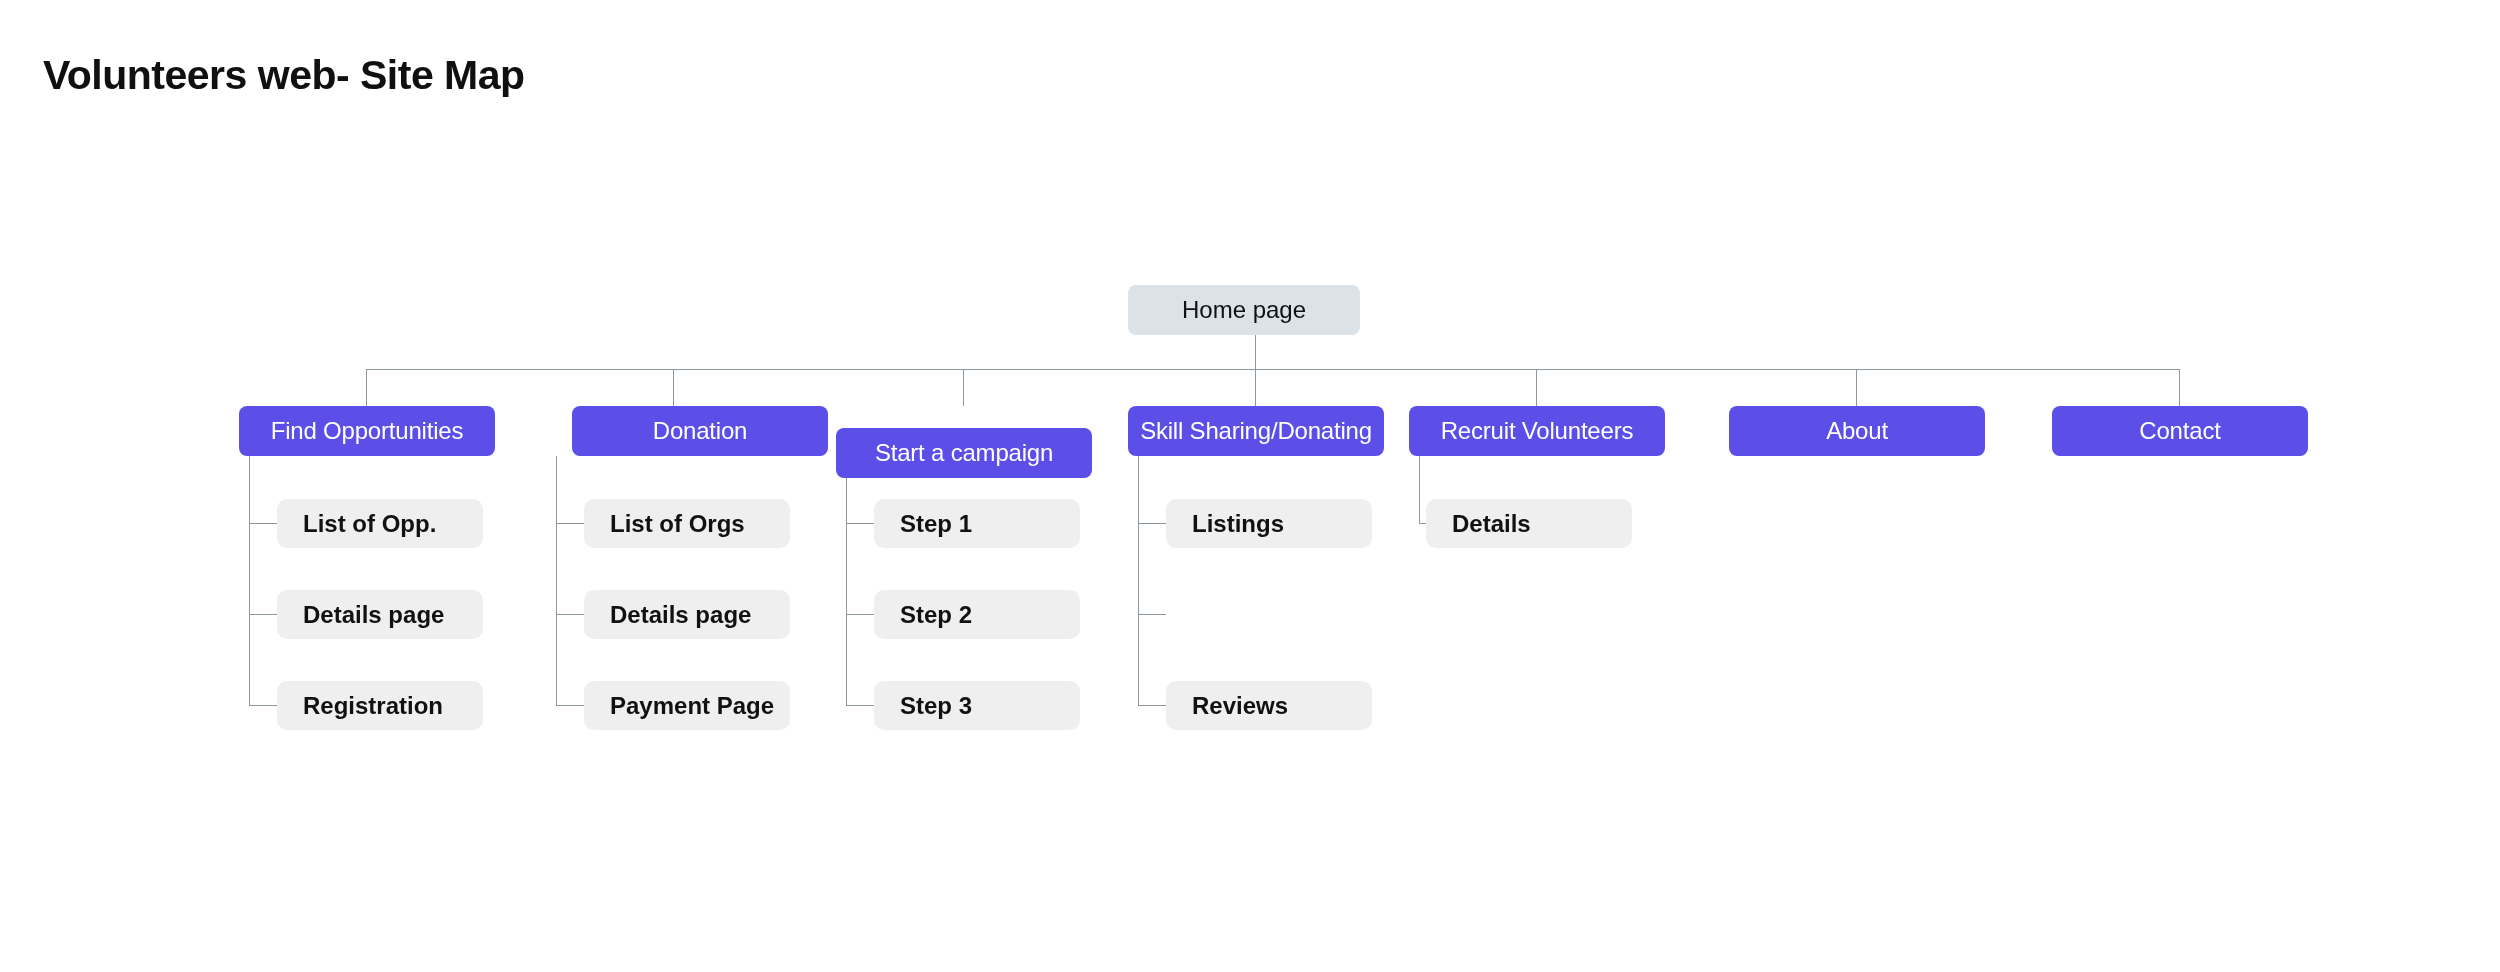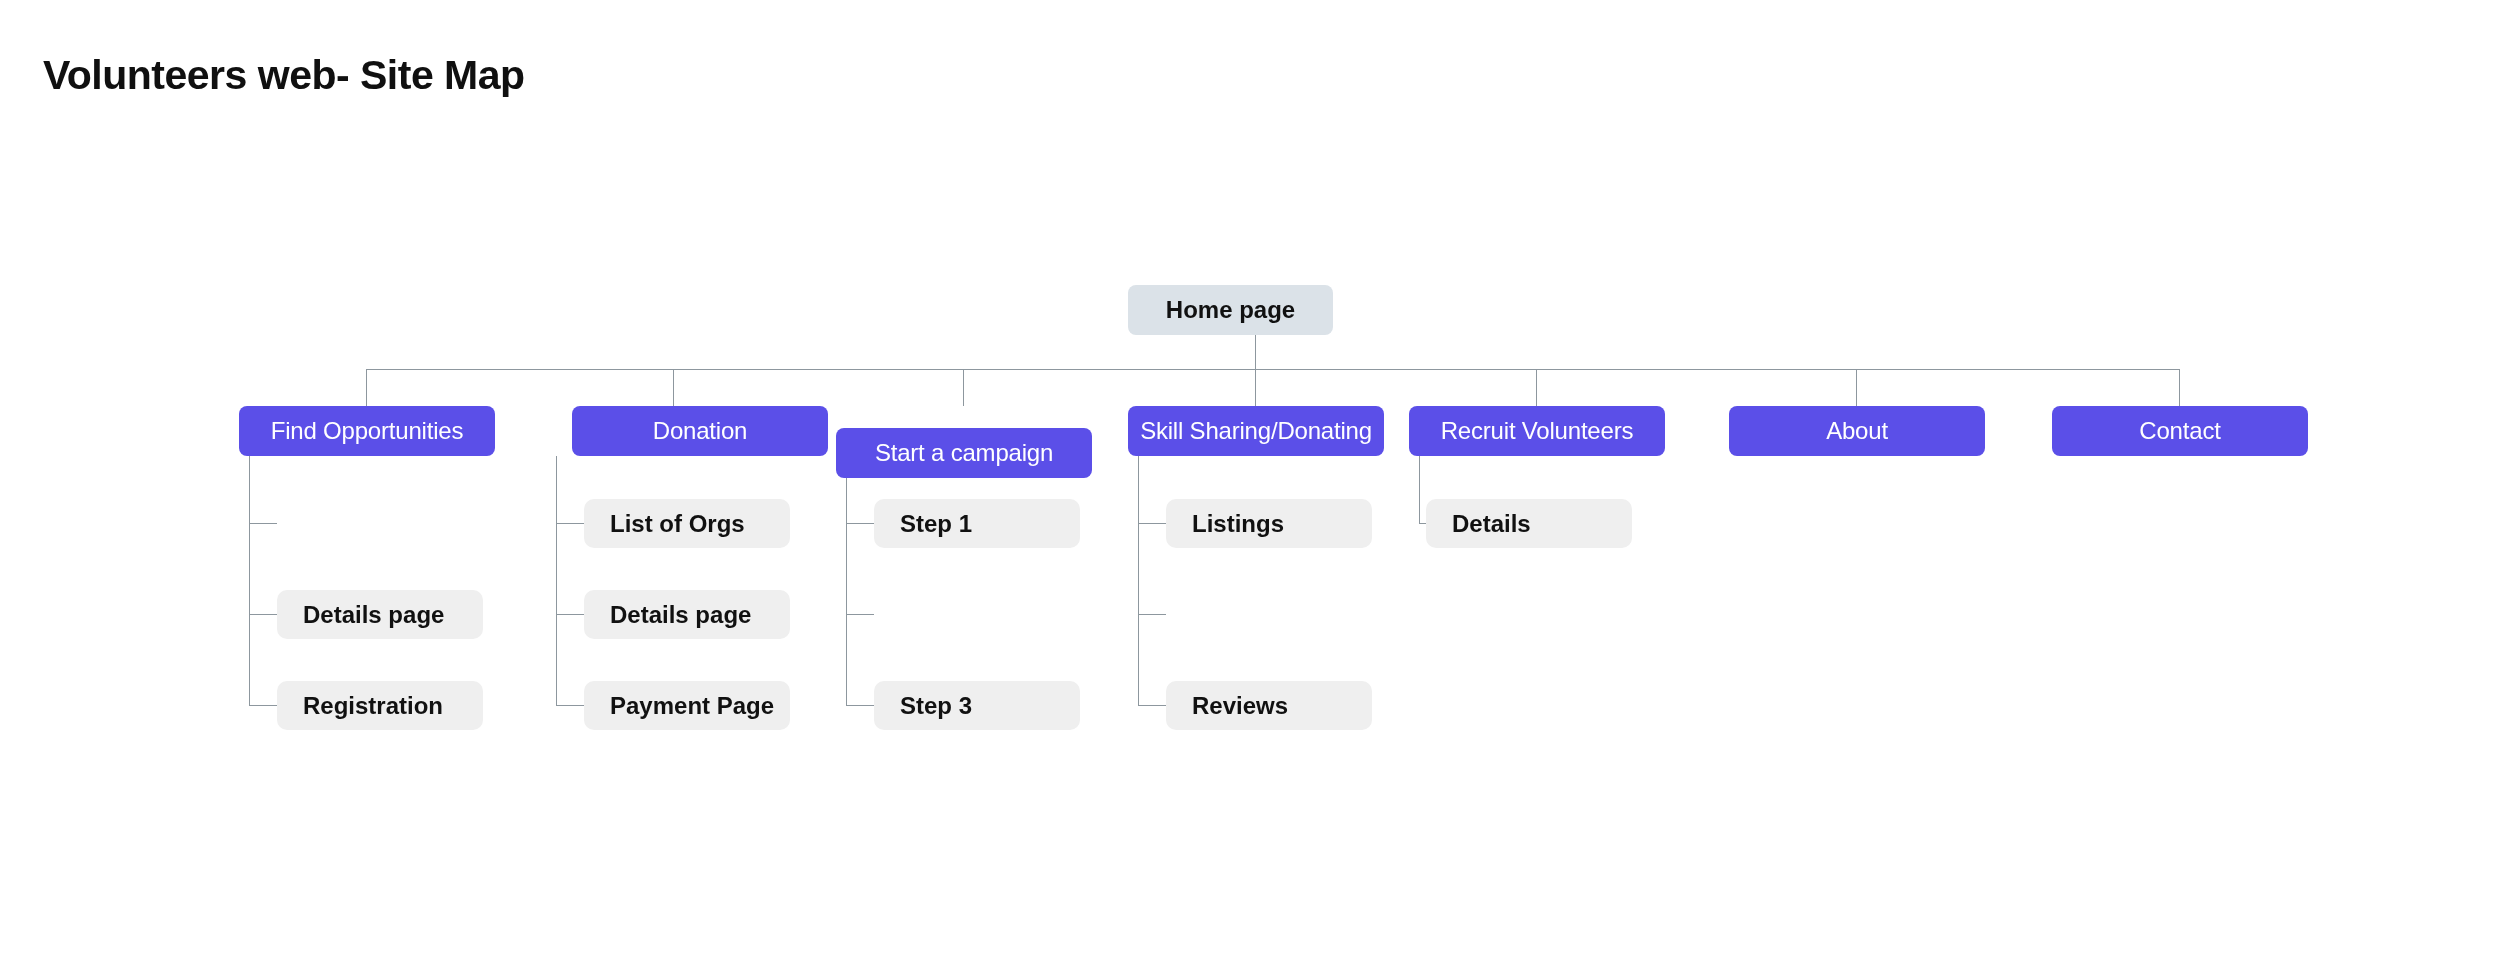--- a/index.html
+++ b/index.html
@@ -27,26 +27,26 @@
   }
   .node {
     position: absolute;
     box-sizing: border-box;
     display: flex;
     align-items: center;
     justify-content: center;
     white-space: nowrap;
   }
   .root-node {
-    width: 205px;
+    width: 232px;
     height: 50px;
     background: var(--root-bg, #DBE2E8);
     border-radius: 8px;
     font-size: 24px;
-    font-weight: 700;
+    font-weight: 400;
     color: #111111;
   }
   .section-node {
     width: 256px;
     height: 50px;
     background: var(--section-bg, #5B4FE8);
     border-radius: 8px;
     font-size: 24px;
     font-weight: 500;
     color: #ffffff;
@@ -115,28 +115,30 @@
   <div class="node root-node" style="left:1128px; top:285px;">Home page</div>
 
   <div class="node section-node" style="left:239px;  top:406px;">Find Opportunities</div>
   <div class="node section-node" style="left:572px;  top:406px;">Donation</div>
   <div class="node section-node" style="left:836px;  top:428px;">Start a campaign</div>
   <div class="node section-node" style="left:1128px; top:406px;">Skill Sharing/Donating</div>
   <div class="node section-node" style="left:1409px; top:406px;">Recruit Volunteers</div>
   <div class="node section-node" style="left:1729px; top:406px;">About</div>
   <div class="node section-node" style="left:2052px; top:406px;">Contact</div>
 
+  <div class="node child-node" style="left:277px; top:499px;">List of Opp.</div>
   <div class="node child-node" style="left:277px; top:590px;">Details page</div>
   <div class="node child-node" style="left:277px; top:681px;">Registration</div>
 
   <div class="node child-node" style="left:584px; top:499px;">List of Orgs</div>
   <div class="node child-node" style="left:584px; top:590px;">Details page</div>
   <div class="node child-node" style="left:584px; top:681px;">Payment Page</div>
 
   <div class="node child-node" style="left:874px; top:499px;">Step 1</div>
+  <div class="node child-node" style="left:874px; top:590px;">Step 2</div>
   <div class="node child-node" style="left:874px; top:681px;">Step 3</div>
 
   <div class="node child-node" style="left:1166px; top:499px;">Listings</div>
   <div class="node child-node" style="left:1166px; top:681px;">Reviews</div>
 
   <div class="node child-node" style="left:1426px; top:499px;">Details</div>
 
 </div>
 
 </body></html>

